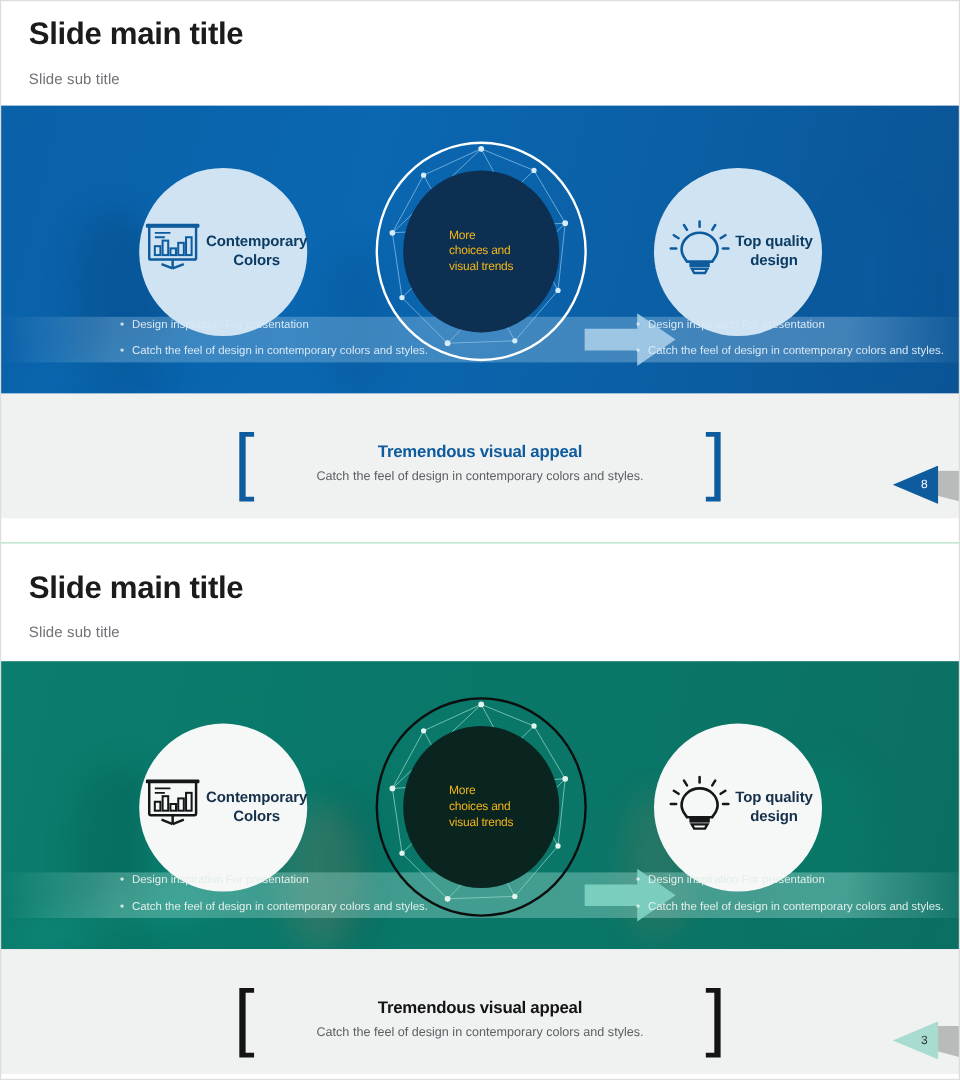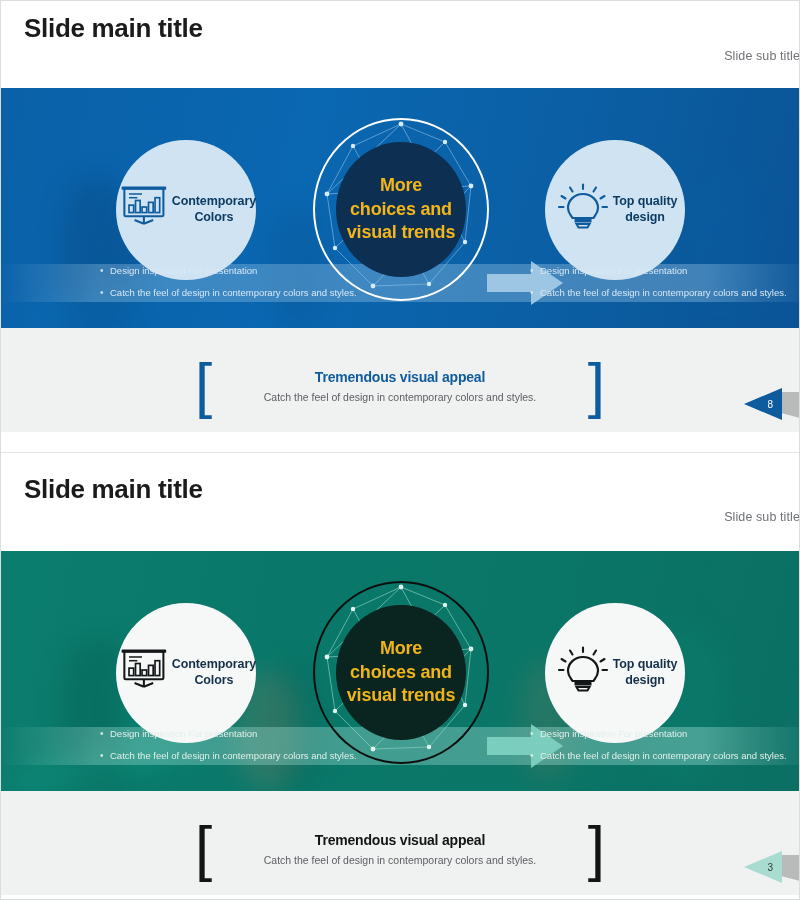--- a/index.html
+++ b/index.html
@@ -16,21 +16,21 @@
   .slide.one { height: 452px; }
   .slide.two { height: 448px; }
 
   
   .slide-header { position:relative; height: 88px; padding: 14px 0 0 24px; background:#ffffff; }
   .slide.two .slide-header { height: 98px; padding-top: 22px; }
   .main-title {
     font-size: 26px; font-weight: 700; color:#1b1b1b;
     letter-spacing: -0.3px; line-height: 1.15;
   }
-  .sub-title { font-size: 12.5px; color:#6f7277; margin-top: 5px; letter-spacing:.1px;text-align:right;}
+  .sub-title { font-size: 12.5px; color:#6f7277; margin-top: 15px; letter-spacing:.1px;}
 
   
   .band { position:relative; width:800px; height:240px; overflow:hidden; }
   .band.blue  { background: linear-gradient(103deg,#0a61a8 0%, #0a67b1 38%, #0b5fa4 68%, #0a5496 100%); }
   .band.green { background: linear-gradient(103deg,#0b7d6e 0%, #09786a 35%, #0a7667 66%, #0b6f63 100%); }
 
   
   .band .ghost { position:absolute; border-radius:50%; filter: blur(13px); opacity:.30; }
   .band.blue  .g1 { width:70px;  height:150px; left:62px;  top:88px;  background:#063f72; border-radius:40% 40% 30% 30%; }
   .band.blue  .g2 { width:36px;  height:96px;  left:118px; top:120px; background:#0a4f8c; border-radius:40%; }
@@ -71,21 +71,21 @@
   .centre { position:absolute; left:311px; top:26px; width:180px; height:190px; }
   .centre .ring { position:absolute; left:2px; top:4px; width:176px; height:183px; border-radius:50%; }
   .band.blue  .centre .ring { border:2px solid #ffffff; }
   .band.green .centre .ring { border:2px solid #0c0f0d; }
   .centre .net { position:absolute; left:0; top:0; width:180px; height:190px; }
   .centre .net svg { width:100%; height:100%; display:block; }
   .centre .disc { position:absolute; left:25px; top:28px; width:130px; height:135px; border-radius:50%;
                   display:flex; align-items:center; justify-content:center; }
   .band.blue  .centre .disc { background:#0c2f52; }
   .band.green .centre .disc { background:#0a2420; }
-  .centre-text { font-size:18px; font-weight:700; color:#f4b519; text-align:center; line-height:1.32; letter-spacing:-.2px; }
+  .centre-text { font-size:10px; font-weight:400; color:#f4b519; line-height:1.32; letter-spacing:-.2px; }
   .band.green .centre-text { color:#f0b419; }
 
   
   .bullets { position:absolute; top:176px; width:260px; font-size:9.5px; line-height:1.45; }
   .bullets.left  { left:100px; }
   .bullets.right { left:530px; }
   .band.blue .bullets  { color:#d9e8f5; }
   .band.green .bullets { color:#e2efeb; }
   .bullet-row { display:flex; align-items:flex-start; margin-bottom:8px; }
   .bullet-dot { flex:0 0 auto; width:10px; font-size:10px; line-height:1.35; opacity:.9; }

